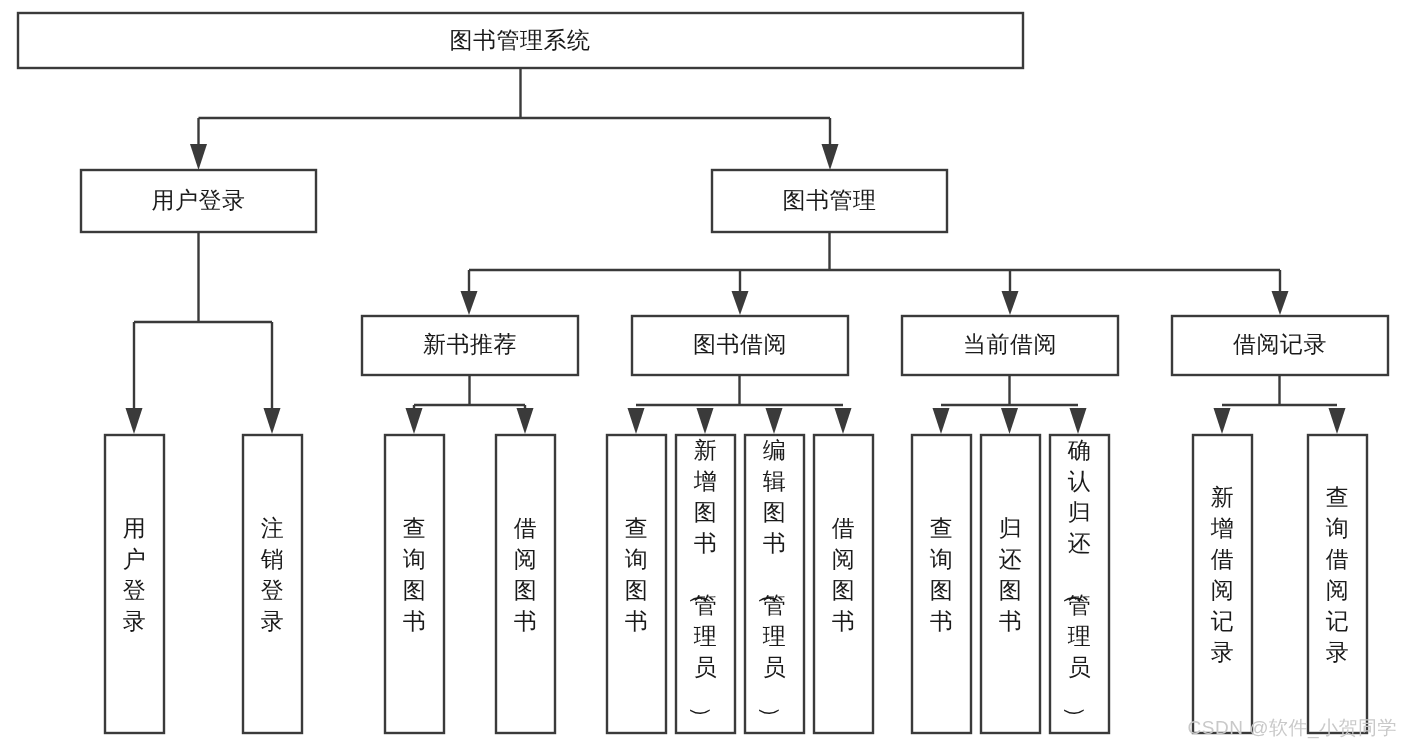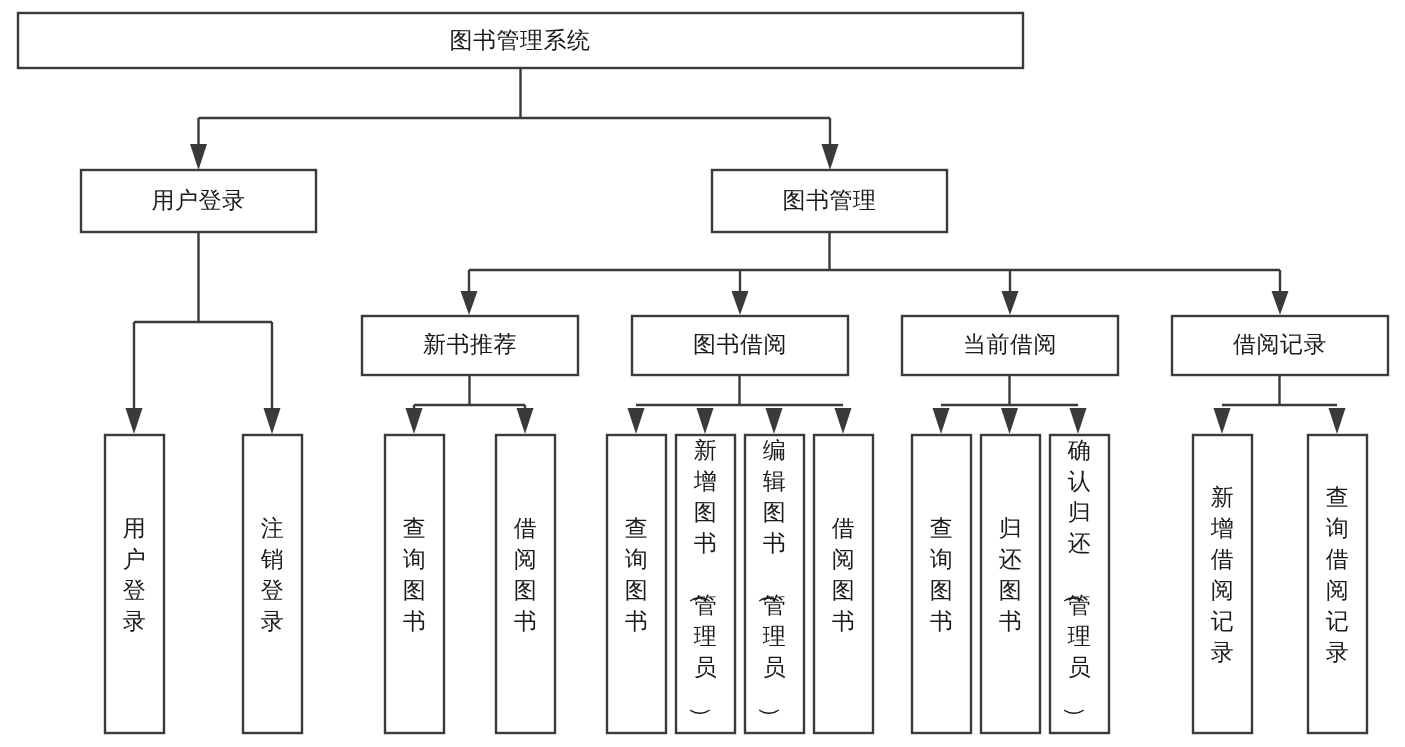--- a/index.html
+++ b/index.html
@@ -233,14 +233,15 @@
       <text class="node-label-v" x="941.5" y="535.5"><tspan x="941.5" y="535.5">查</tspan><tspan x="941.5" y="566.5">询</tspan><tspan x="941.5" y="597.5">图</tspan><tspan x="941.5" y="628.5">书</tspan></text>
       <text class="node-label-v" x="1010.5" y="535.5"><tspan x="1010.5" y="535.5">归</tspan><tspan x="1010.5" y="566.5">还</tspan><tspan x="1010.5" y="597.5">图</tspan><tspan x="1010.5" y="628.5">书</tspan></text>
       <text class="node-label-v" x="1079.5" y="458"><tspan x="1079.5" y="458">确</tspan><tspan x="1079.5" y="489">认</tspan><tspan x="1079.5" y="520">归</tspan><tspan x="1079.5" y="551">还</tspan><tspan x="1079.5" y="582" rotate="90">（</tspan><tspan x="1079.5" y="613">管</tspan><tspan x="1079.5" y="644">理</tspan><tspan x="1079.5" y="675">员</tspan><tspan x="1079.5" y="706" rotate="90">）</tspan></text>
 
       <text class="node-label-v" x="1222.5" y="504.5"><tspan x="1222.5" y="504.5">新</tspan><tspan x="1222.5" y="535.5">增</tspan><tspan x="1222.5" y="566.5">借</tspan><tspan x="1222.5" y="597.5">阅</tspan><tspan x="1222.5" y="628.5">记</tspan><tspan x="1222.5" y="659.5">录</tspan></text>
       <text class="node-label-v" x="1337.5" y="504.5"><tspan x="1337.5" y="504.5">查</tspan><tspan x="1337.5" y="535.5">询</tspan><tspan x="1337.5" y="566.5">借</tspan><tspan x="1337.5" y="597.5">阅</tspan><tspan x="1337.5" y="628.5">记</tspan><tspan x="1337.5" y="659.5">录</tspan></text>
     </g>
 
   </svg>
 
+  <div class="watermark">CSDN @软件_小贺同学</div>
 
 </div>
 
 </body></html>

